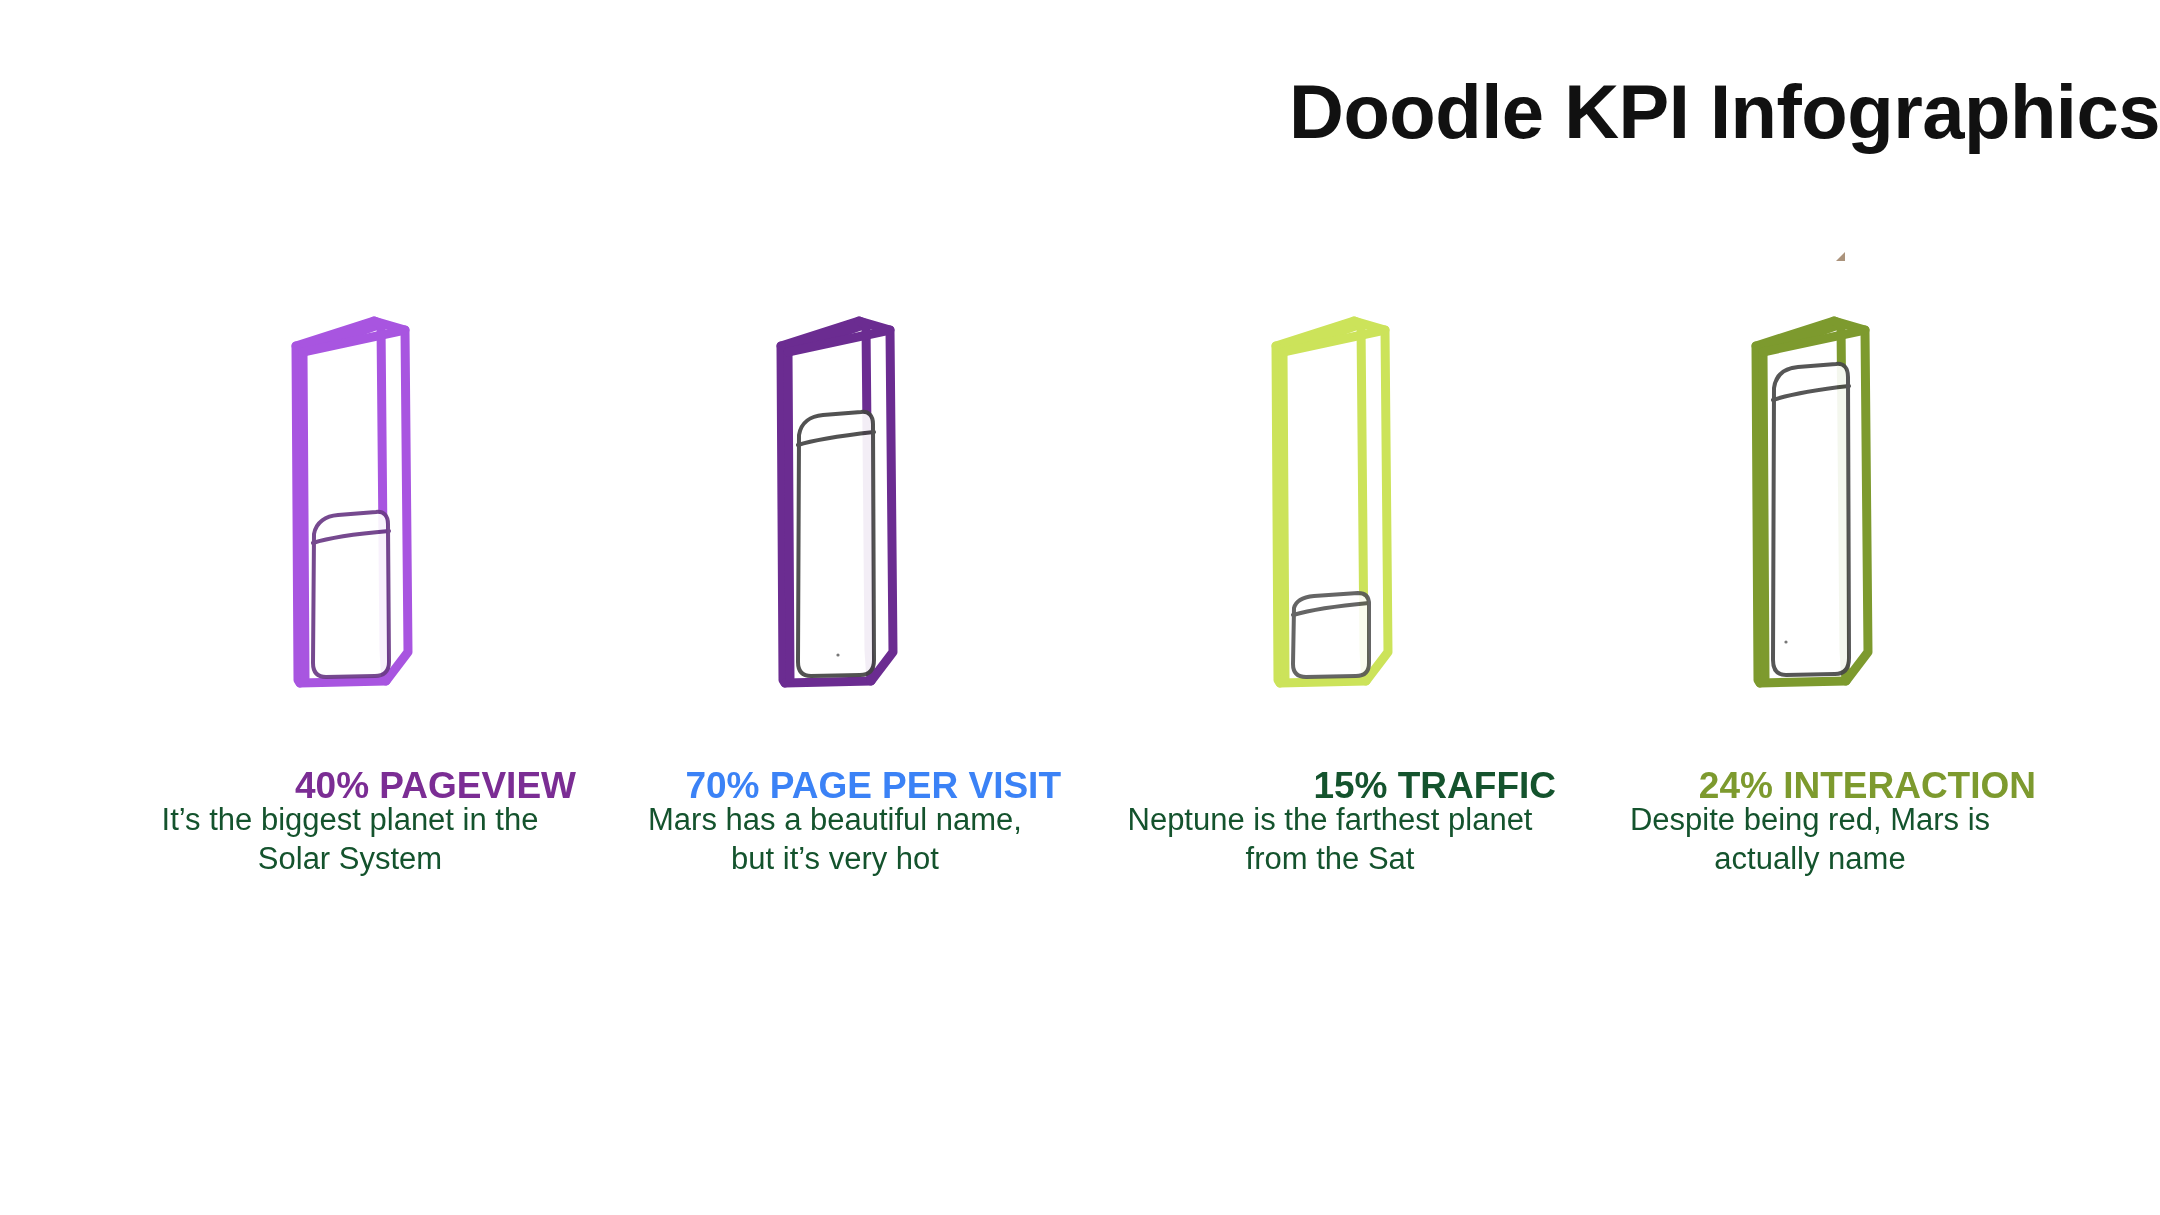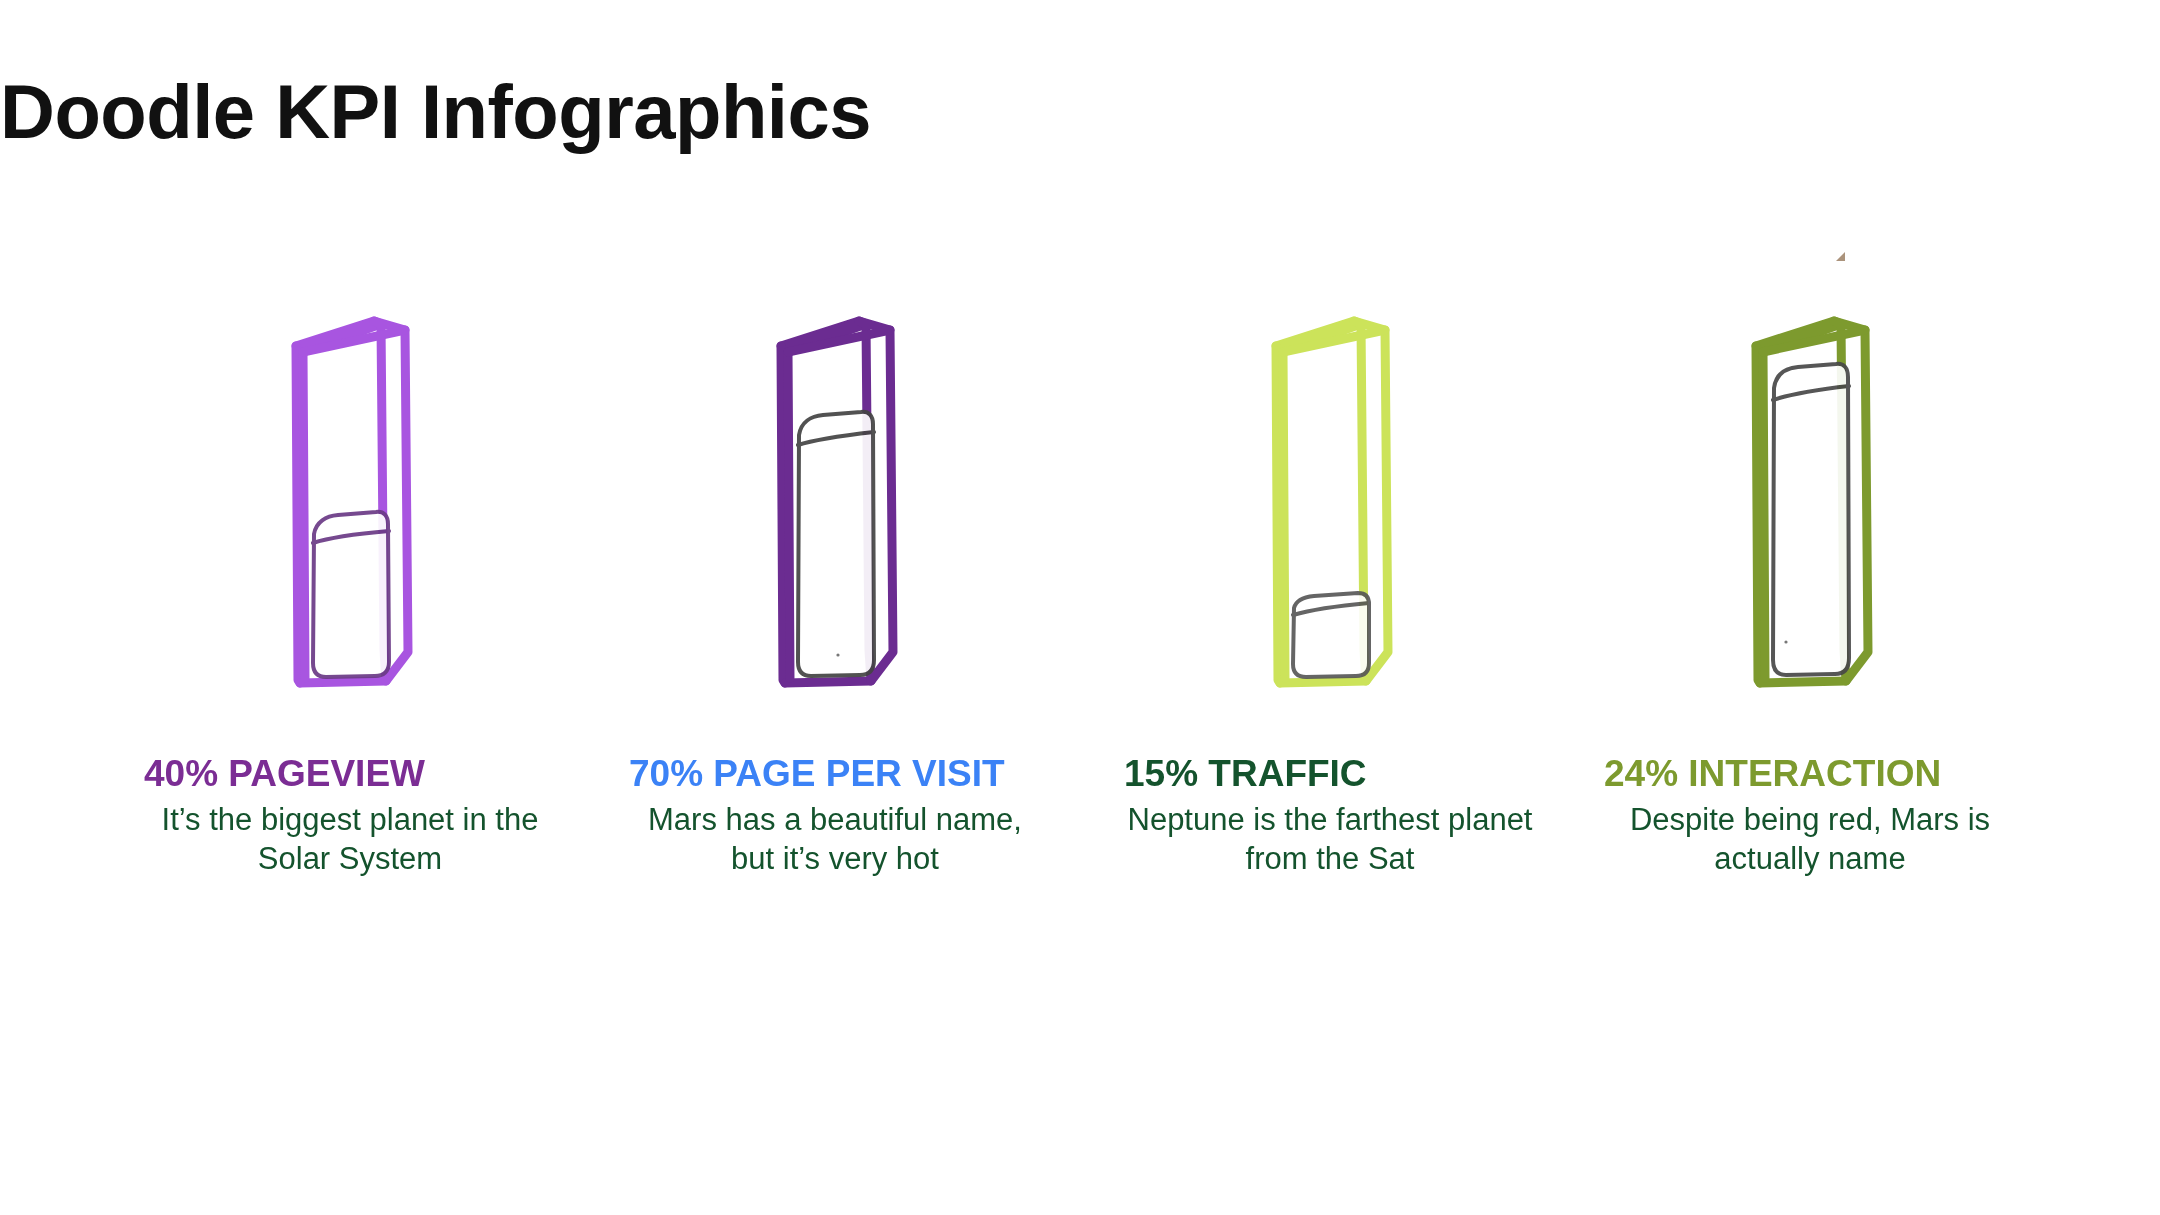--- a/index.html
+++ b/index.html
@@ -16,21 +16,21 @@
     font-family: "Liberation Sans", sans-serif;
     -webkit-font-smoothing: antialiased;
   }
 
   
   #page-title {
     position: absolute;
     left: 0;
     top: 72px;
     width: 2160px;
-    text-align: left;
+    text-align: right;
     font-size: 76px;
     font-weight: bold;
     color: #111111;
     letter-spacing: -0.5px;
     line-height: 1.05;
     white-space: nowrap;
   }
 
   
   .kpi-column {
@@ -65,25 +65,25 @@
     left: 0;
     top: 448px;
     width: 420px;
     text-align: center;
   }
   .kpi-heading {
     position: absolute;
     left: 0;
     top: 0;
     width: 420px;
-    margin: 4px;
+    margin: 16px;
     font-size: 37px;
     font-weight: bold;
     line-height: 1.18;
-    text-align: left;
+    text-align: right;
   }
   .kpi-desc {
     margin: 0;
     padding-top: 53px;
     font-size: 31px;
     font-weight: normal;
     line-height: 1.25;
     color: #14532d;
     text-align: center;
   }

